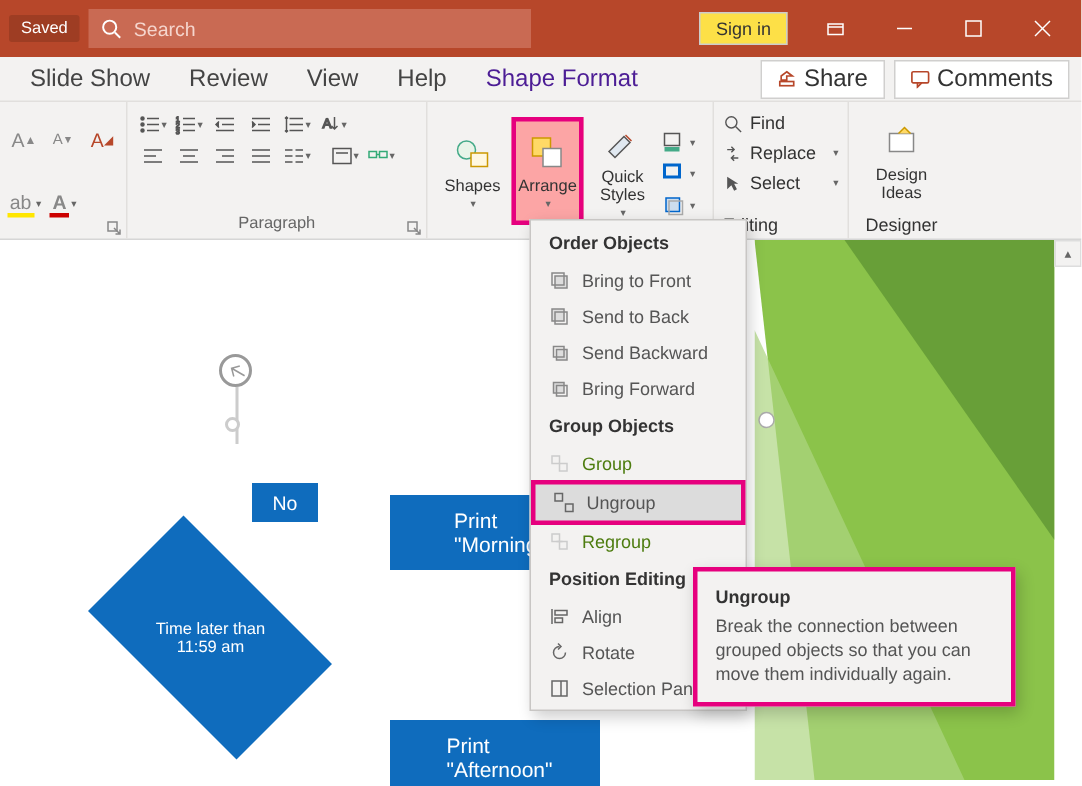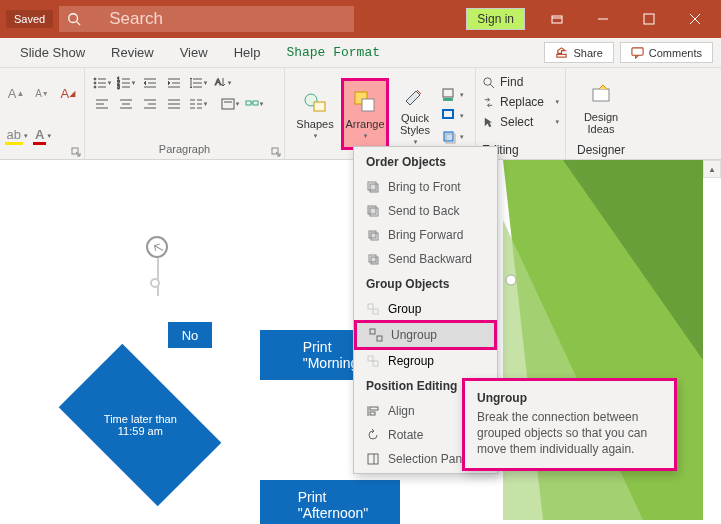--- a/index.html
+++ b/index.html
@@ -3,32 +3,32 @@
 <meta charset="utf-8">
 <style>
 * { box-sizing: border-box; margin: 0; padding: 0; font-family: "Segoe UI", sans-serif; }
 body { width: 721px; height: 524px; overflow: hidden; background: #fff; font-size: 12px; color: #333; position: relative; }
 
 
 .titlebar { height: 38px; background: #b7472a; display: flex; align-items: center; padding: 0 6px; gap: 6px; }
 .autosave-badge { background: #9e3d23; color: #fff; font-size: 11px; padding: 3px 8px; border-radius: 2px; }
 .searchbox { flex: 0 0 295px; height: 26px; background: #c96a53; display: flex; align-items: center; padding: 0 8px; gap: 8px; color: #fff; }
 .searchbox svg { width: 14px; height: 14px; }
-.searchbox span { color: #f5d5cd; font-size: 17px; margin-left: 20px; }
+.searchbox span { color: #f5d5cd; font-size: 13px; }
 .title-spacer { flex: 1; }
-.signin-btn { background: #bef264; color: #333; font-size: 12px; padding: 3px 10px; border: 1px solid #ccc; margin-right: 6px; }
+.signin-btn { background: #fde047; color: #333; font-size: 12px; padding: 3px 10px; border: 1px solid #ccc; margin-right: 6px; }
 .win-ctrl { width: 40px; height: 28px; display: flex; align-items: center; justify-content: center; color: #fff; }
 .win-ctrl svg { width: 12px; height: 12px; }
 
 
 .tabs { height: 30px; background: #f3f2f1; display: flex; align-items: center; padding: 0 8px; gap: 2px; border-bottom: 1px solid #e1dfdd; }
-.tab { padding: 6px 12px; font-size: 13px; color: #444; }
-.tab.context { color: #15803d; font-family: Liberation Mono, monospace; }
+.tab { padding: 6px 12px; font-size: 16px; color: #444; }
+.tab.context { color: #4c1d95; }
 .tabs .right { margin-left: auto; display: flex; gap: 6px; }
-.tab-btn { border: 1px solid #d0cfce; padding: 3px 10px; font-size: 11px; display: flex; align-items: center; gap: 5px; background: #fff; }
+.tab-btn { border: 1px solid #d0cfce; padding: 3px 10px; font-size: 16px; display: flex; align-items: center; gap: 5px; background: #fff; }
 .share-icon, .comment-icon { width: 13px; height: 13px; }
 
 
 .ribbon { height: 92px; background: #f3f2f1; display: flex; border-bottom: 1px solid #d6d6d6; position: relative; }
 .rgroup { border-right: 1px solid #e1dfdd; padding: 4px 6px 2px; display: flex; flex-direction: column; }
 .rgroup .controls { flex: 1; display: flex; flex-direction: column; justify-content: space-around; }
 .rgroup .label { font-size: 11px; text-align: center; color: #666; padding-bottom: 2px; margin-top: 28px; }
 .dlaunch { position: absolute; bottom: 2px; right: 3px; width: 10px; height: 10px; }
 
 .font-group { width: 85px; position: relative; }
@@ -64,21 +64,21 @@
 .process1 { width: 140px; height: 50px; left: 260px; top: 170px; font-size: 14px; padding-left: 6px; text-align: left; }
 .process2 { width: 140px; height: 50px; left: 260px; top: 320px; font-size: 14px; padding-left: 6px; text-align: left; }
 .circle-marker { position: absolute; left: 146px; top: 76px; width: 22px; height: 22px; border: 2px solid #999; border-radius: 50%; }
 .circle-marker::after { content: ""; position: absolute; left: 9px; top: 20px; width: 2px; height: 38px; background: #ccc; }
 .circle-dot { position: absolute; left: 150px; top: 118px; width: 10px; height: 10px; border: 2px solid #ccc; border-radius: 50%; background: #fff; }
 
 
 .dropdown { position: absolute; left: 353px; top: 146px; width: 145px; background: #f3f2f1; border: 1px solid #c8c6c4; box-shadow: 2px 4px 10px rgba(0,0,0,.2); padding: 2px 0; }
 .dd-header { font-weight: 600; font-size: 12px; padding: 6px 12px; }
 .dd-item { display: flex; align-items: center; gap: 8px; padding: 5px 12px; font-size: 12px; color: #555; position: relative; }
-.dd-item.disabled { color: #000000; }
+.dd-item.disabled { color: #4d7c0f; }
 .dd-item svg { width: 14px; height: 14px; flex-shrink: 0; }
 .dd-item .sub-arrow { position: absolute; right: 8px; font-size: 9px; }
 .dd-item.highlight { border: 3px solid #e6007e; margin: -1px 0; background: #dcdcdc; }
 
 
 .tooltip { position: absolute; left: 462px; top: 378px; width: 215px; background: #f3f2f1; border: 3px solid #e6007e; padding: 10px 12px; box-shadow: 2px 4px 10px rgba(0,0,0,.2); }
 .tooltip .tt-title { font-weight: 600; font-size: 12px; margin-bottom: 4px; }
 .tooltip .tt-body { font-size: 12px; color: #555; line-height: 1.35; }
 
 .scrollbar-up { position: absolute; right: 0; top: 160px; width: 18px; height: 18px; background: #f3f2f1; border: 1px solid #ddd; display: flex; align-items: center; justify-content: center; font-size: 9px; color: #666; }
@@ -431,31 +431,31 @@
     </div>
   <div class="dd-item">
       <svg viewBox="0 0 14 14" fill="none" stroke="#888">
         <rect x="2" y="2" width="8" height="8" fill="#ddd"></rect>
         <rect x="4" y="4" width="8" height="8"></rect>
       </svg>
       <span>Send to Back</span>
     </div>
   <div class="dd-item">
       <svg viewBox="0 0 14 14" fill="none" stroke="#888">
+        <rect x="5" y="5" width="7" height="7" fill="#ddd"></rect>
+        <rect x="3" y="3" width="7" height="7"></rect>
+      </svg>
+      <span>Send Backward</span>
+    </div>
+  <div class="dd-item">
+      <svg viewBox="0 0 14 14" fill="none" stroke="#888">
         <rect x="3" y="3" width="7" height="7" fill="#ddd"></rect>
         <rect x="5" y="5" width="7" height="7"></rect>
       </svg>
       <span>Bring Forward</span>
-    </div>
-  <div class="dd-item">
-      <svg viewBox="0 0 14 14" fill="none" stroke="#888">
-        <rect x="5" y="5" width="7" height="7" fill="#ddd"></rect>
-        <rect x="3" y="3" width="7" height="7"></rect>
-      </svg>
-      <span>Send Backward</span>
     </div>
 
   <div class="dd-header">Group Objects</div>
   <div class="dd-item disabled">
       <svg viewBox="0 0 14 14" fill="none" stroke="#ccc">
         <rect x="2" y="2" width="5" height="5"></rect>
         <rect x="7" y="7" width="5" height="5"></rect>
       </svg>
       <span>Group</span>
     </div>

